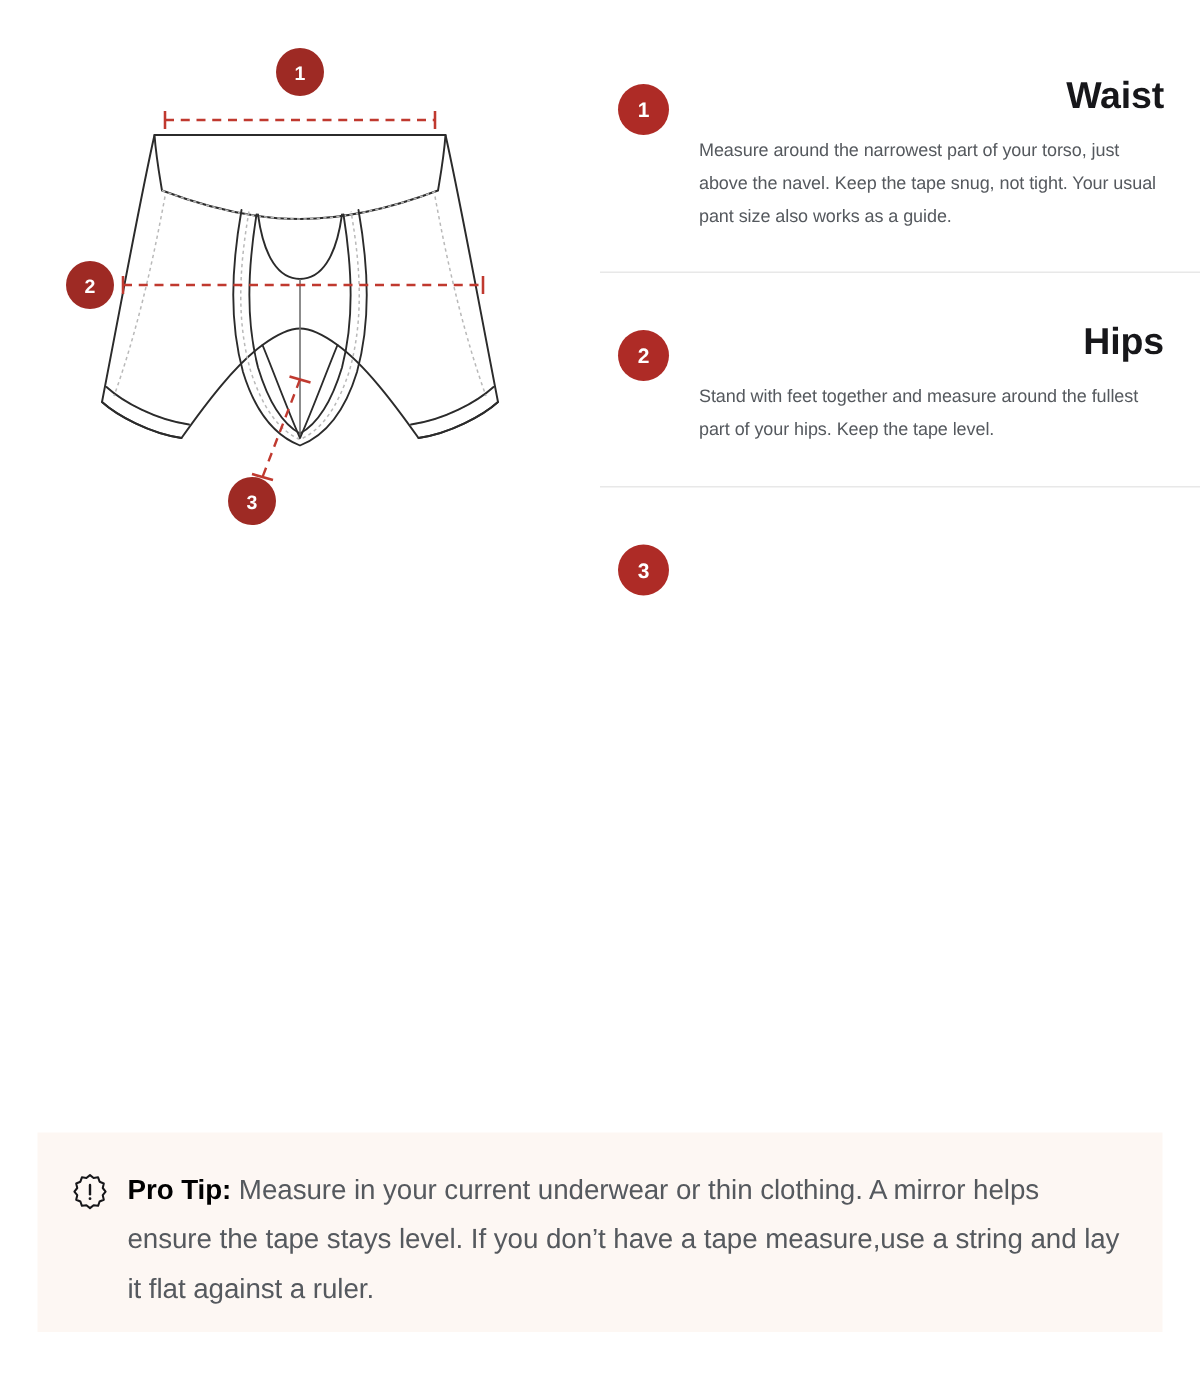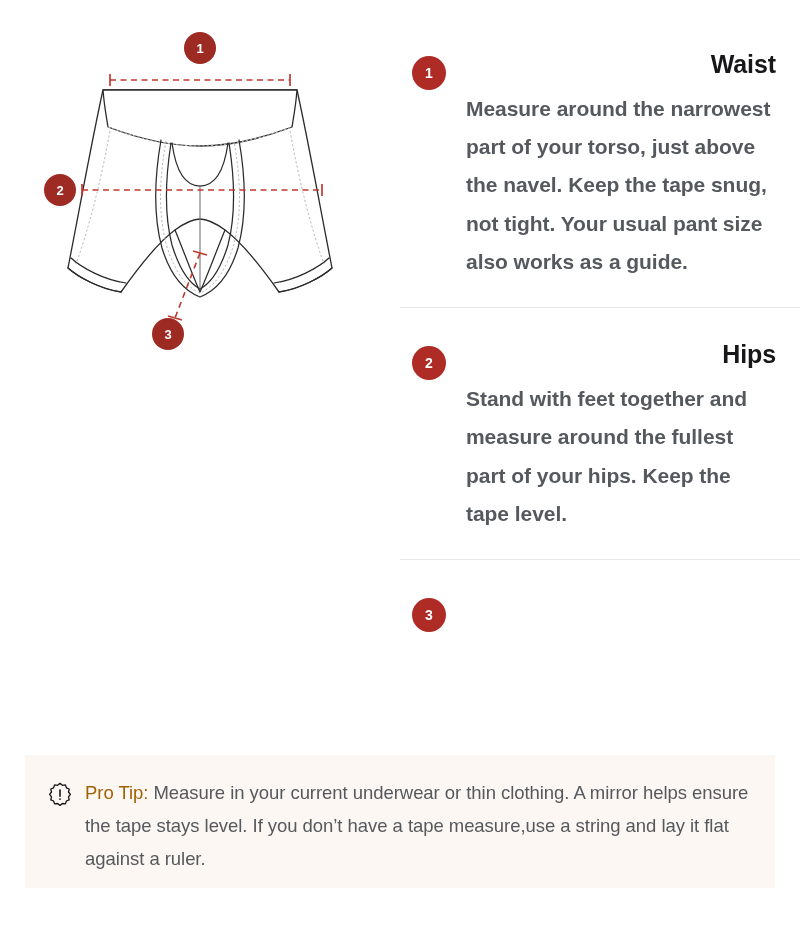--- a/index.html
+++ b/index.html
@@ -95,26 +95,25 @@
   .step-title {
     font-size: 25px;
     font-weight: bold;
     color: #17171a;
     letter-spacing: -0.1px;
     line-height: 1.12;
     margin: 0 0 12px 0;
     text-align: right;
   }
   .step-desc {
-    font-size: 21px;
+    font-size: 12px;
     color: #55595e;
     line-height: 1.82;
     margin: 0;
     letter-spacing: -0.05px;
-    font-weight: bold;
   }
 
   
   .protip {
     position: absolute;
     left: 25px;
     top: 755px;
     width: 750px;
     height: 133px;
     background: #fdf7f3;
@@ -131,22 +130,22 @@
     margin-right: 12px;
     margin-top: 5px;
   }
   .protip-text {
     font-size: 18.5px;
     line-height: 1.78;
     color: #55595e;
     letter-spacing: -0.05px;
   }
   .protip-label {
-    font-weight: normal;
-    color: #a16207;
+    font-weight: bold;
+    color: #000000;
   }
 
   
   .garment-line {
     fill: none;
     stroke: #2b2b2b;
     stroke-width: 1.25;
     stroke-linecap: round;
     stroke-linejoin: round;
   }

